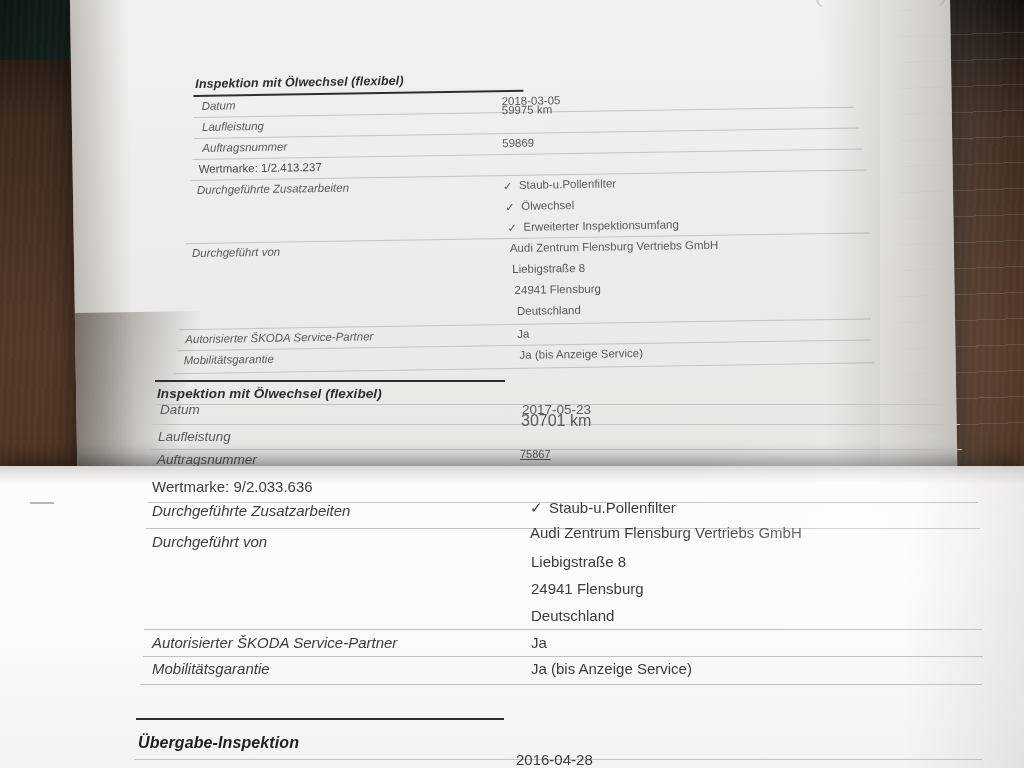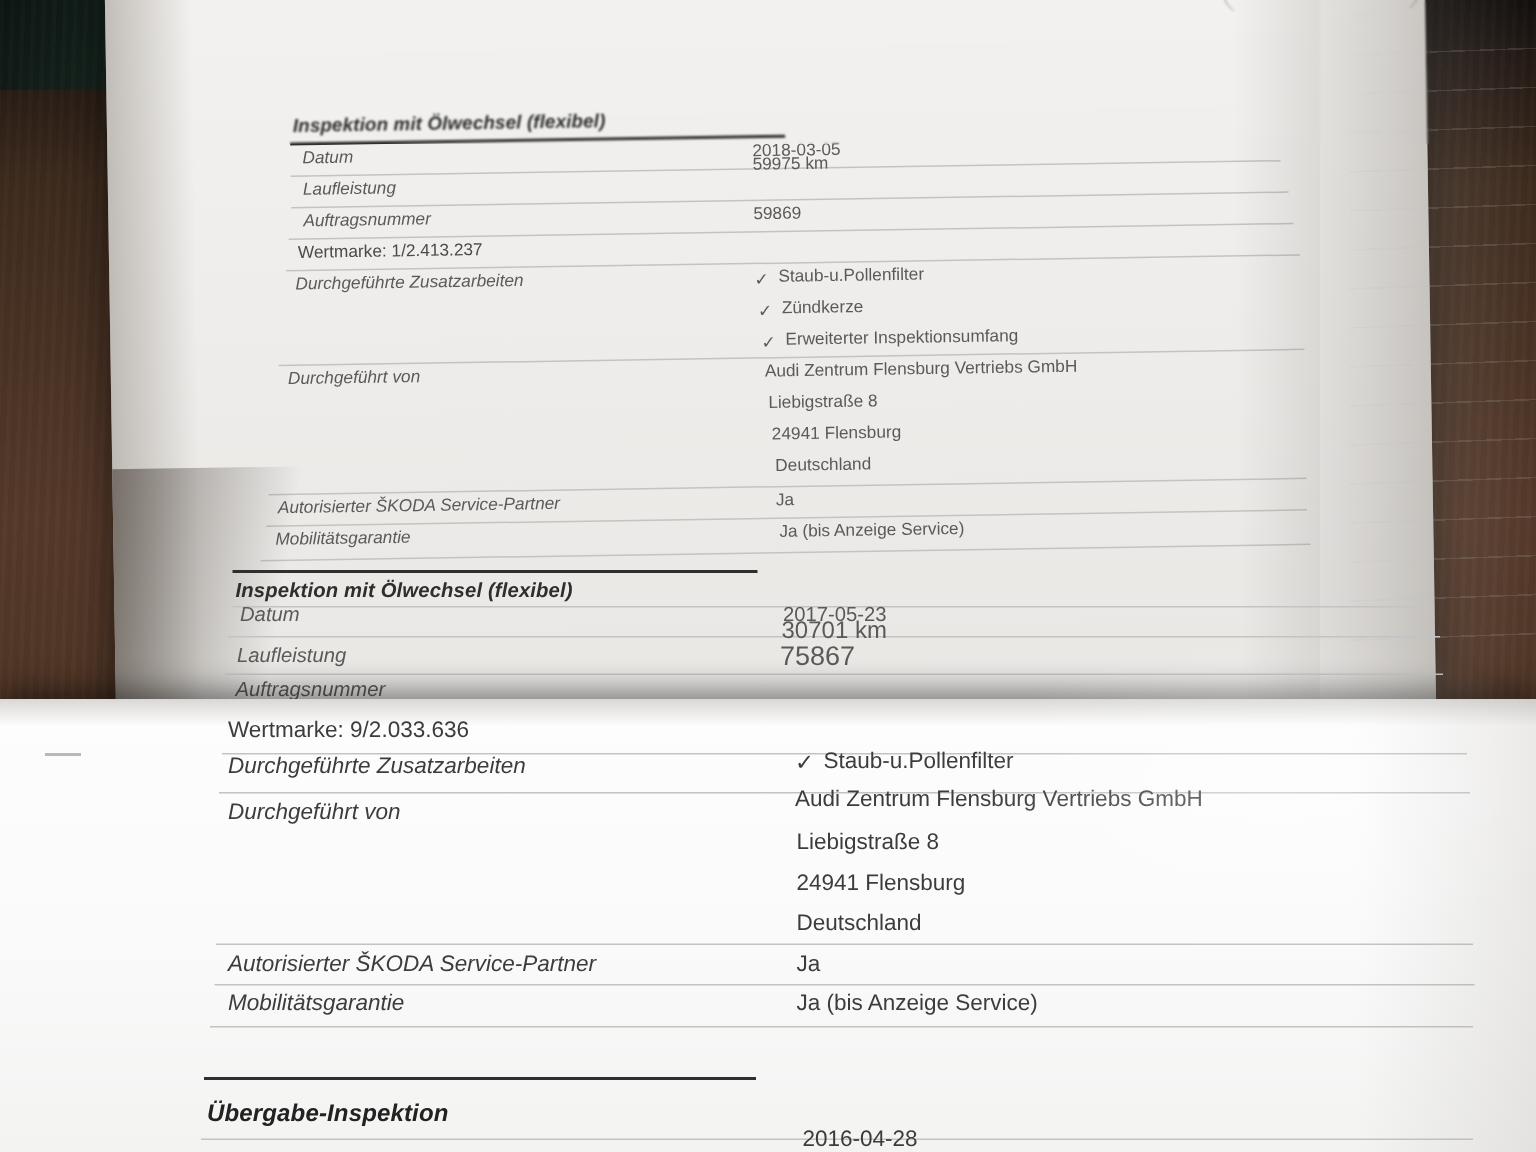--- a/index.html
+++ b/index.html
@@ -203,21 +203,21 @@
     <div class="rule" style="left:120px; top:178px; width:670px;"></div>
 
     <div class="val val-strong" style="left:126px; top:182px;">Wertmarke: 1/2.413.237</div>
     <div class="rule" style="left:118px; top:199px; width:676px;"></div>
 
     <div class="lbl" style="left:124px; top:203px;">Durchgeführte Zusatzarbeiten</div>
     <div class="check" style="left:430px; top:203px;">✓</div>
     <div class="val" style="left:446px; top:203px;">Staub-u.Pollenfilter</div>
 
     <div class="check" style="left:432px; top:224px;">✓</div>
-    <div class="val" style="left:448px; top:224px;">Zündkerze</div>
+    <div class="val" style="left:448px; top:224px;">Ölwechsel</div>
 
     <div class="check" style="left:434px; top:245px;">✓</div>
     <div class="val" style="left:450px; top:245px;">Erweiterter Inspektionsumfang</div>
 
     <div class="rule" style="left:112px; top:262px; width:684px;"></div>
 
     <div class="lbl" style="left:118px; top:266px;">Durchgeführt von</div>
     <div class="val" style="left:436px; top:266px;">Audi Zentrum Flensburg Vertriebs GmbH</div>
     <div class="val" style="left:438px; top:287px;">Liebigstraße 8</div>
     <div class="val" style="left:440px; top:308px;">24941 Flensburg</div>
@@ -248,21 +248,21 @@
 
     <div class="lbl" style="left:160px; top:402px; font-size:13.5px;">Datum</div>
     <div class="val" style="left:522px; top:402px; font-size:13.5px;">2017-05-23</div>
     <div class="rule" style="left:152px; top:424px; width:808px;"></div>
 
     <div class="lbl" style="left:158px; top:429px; font-size:13.5px;">Laufleistung</div>
     <div class="val" style="left:521px; top:412px; font-size:16px;">30701 km</div>
     <div class="rule" style="left:150px; top:449px; width:812px;"></div>
 
     <div class="lbl" style="left:157px; top:452px; font-size:13.5px;">Auftragsnummer</div>
-    <div class="val" style="left:520px; top:427px; font-size:18px;">75867</div>
+    <div class="val" style="left:520px; top:448px; font-size:11px;text-decoration:underline;">75867</div>
   </div>
 
   <div class="page-lower lower">
     <div class="page-lower-topshade"></div>
     <div class="page-lower-leftmark"></div>
 
     <div class="val" style="left:152px; top:12px;">Wertmarke: 9/2.033.636</div>
     <div class="rule" style="left:148px; top:36px; width:830px;"></div>
 
     <div class="lbl" style="left:152px; top:36px;">Durchgeführte Zusatzarbeiten</div>
@@ -281,21 +281,21 @@
     <div class="val" style="left:531px; top:168px;">Ja</div>
     <div class="rule" style="left:143px; top:190px; width:840px;"></div>
 
     <div class="lbl" style="left:152px; top:194px;">Mobilitätsgarantie</div>
     <div class="val" style="left:531px; top:194px;">Ja (bis Anzeige Service)</div>
     <div class="rule" style="left:140px; top:218px; width:842px;"></div>
 
     <div class="rule rule-dark" style="left:136px; top:252px; width:368px;"></div>
     <div class="sec sec-title" style="left:138px; top:268px;">Übergabe-Inspektion</div>
     <div class="rule" style="left:134px; top:293px; width:848px;"></div>
-    <div class="val" style="left:535px; top:285px;">2016-04-28</div>
+    <div class="val" style="left:516px; top:285px;">2016-04-28</div>
 
     <div class="page-lower-rightshade"></div>
   </div>
 
   <div class="glare"></div>
   <div class="blur-top"></div>
 
 </div>
 
 </body></html>

